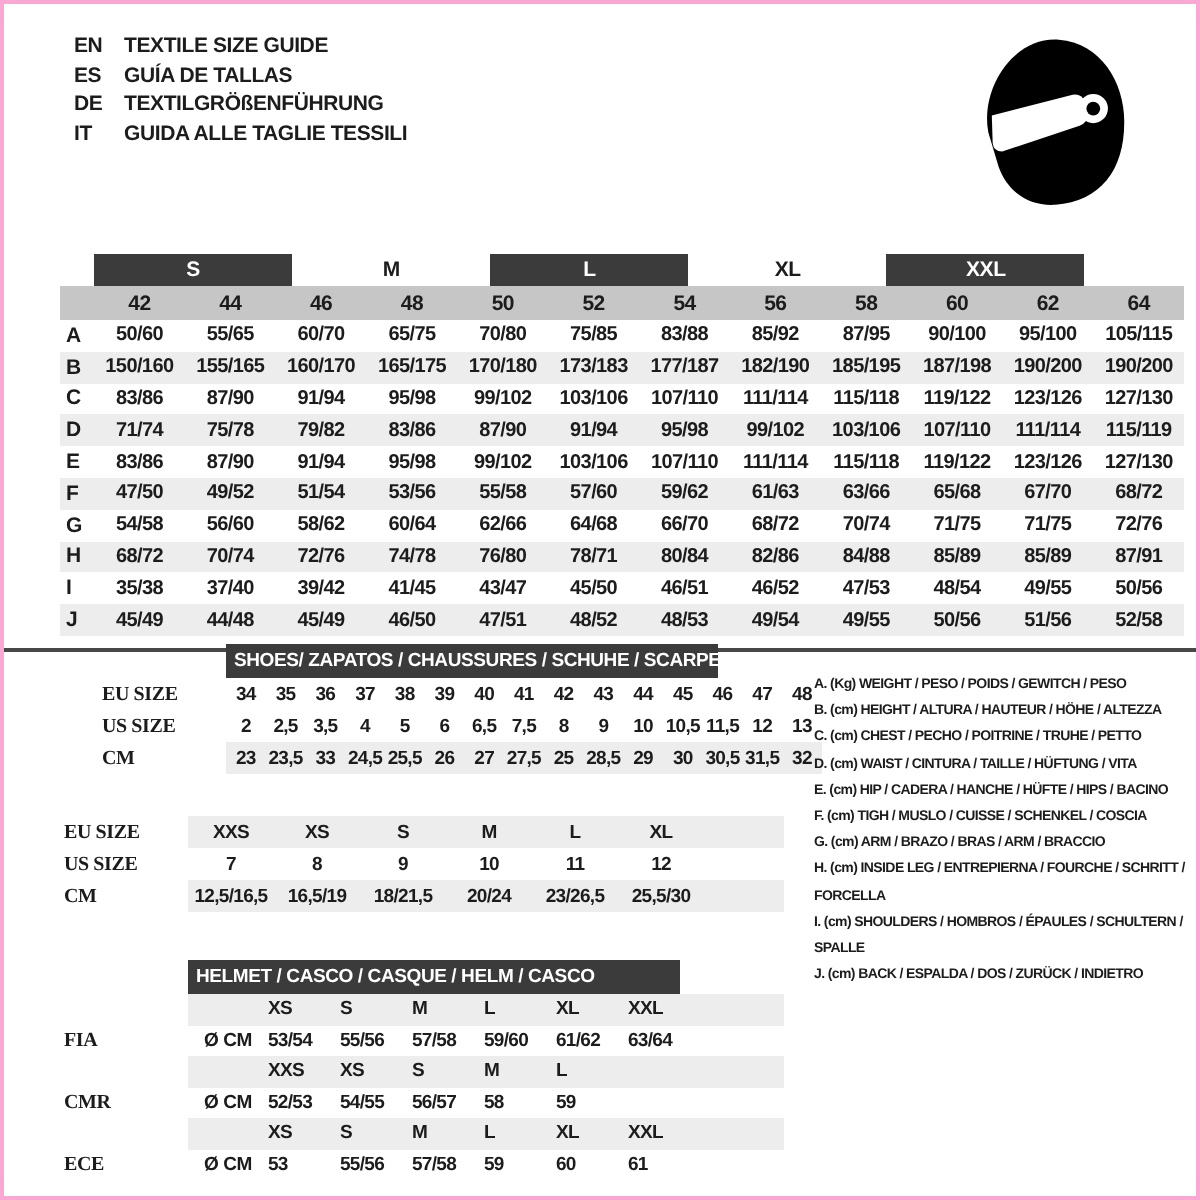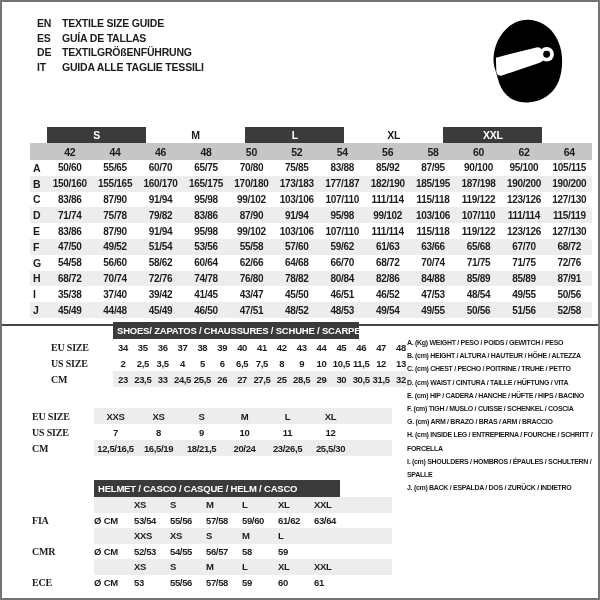--- a/index.html
+++ b/index.html
@@ -1,18 +1,18 @@
 <!DOCTYPE html>
 <html><head>
 <meta charset="utf-8">
 <style>
   *{margin:0;padding:0;box-sizing:border-box;}
   html,body{width:600px;height:600px;background:#fff;}
   body{font-family:"Liberation Sans",sans-serif;font-weight:bold;color:#1c1c1c;}
-  .page{position:absolute;left:0;top:0;width:600px;height:600px;background:#fff;border:2px solid #737373;overflow:hidden;padding-left:43px;}
+  .page{position:absolute;left:0;top:0;width:600px;height:600px;background:#fff;border:2px solid #f9a8d4;overflow:hidden;padding-left:43px;}
 
   
   .languages{position:absolute;left:35px;top:14px;}
   .lang-row{display:flex;font-size:10.5px;line-height:14.6px;letter-spacing:-0.2px;white-space:nowrap;}
   .lang-code{width:25px;}
 
   
   .helmet-icon{position:absolute;left:481px;top:14px;}
 
   
@@ -37,21 +37,21 @@
   .sub-band{margin-left:62px;width:246px;height:17px;background:#3b3b3b;color:#fff;
             font-size:9.5px;line-height:17px;padding-left:4px;letter-spacing:-0.2px;white-space:nowrap;}
   .sub-row{display:flex;height:16px;align-items:center;}
   .sub-label{flex:0 0 62px;font-size:10px;letter-spacing:-0.2px;font-family:Liberation Serif, serif;}
   .sub-cells{flex:1;display:flex;height:100%;align-items:center;}
   .sub-cells.shade{background:#ededed;}
   .sub-cell{flex:1;text-align:center;font-size:9.5px;letter-spacing:-0.35px;white-space:nowrap;}
   .sub-fill{flex:1;}
   #gloves-rows .sub-cell{flex:0 0 43px;}
   .helmet-row{height:15.5px;}
-  .h-unit{flex:0 0 40px;font-size:9.5px;letter-spacing:-0.2px;}
+  .h-unit{flex:0 0 40px;font-size:9.5px;letter-spacing:-0.2px;text-align:center;}
   .h-cell{flex:0 0 36px;font-size:9.5px;letter-spacing:-0.35px;text-align:left;white-space:nowrap;}
   #shoes-table{top:320px;margin-left:19px;}
   #gloves-table{top:406px;}
   #helmet-table{top:478px;}
 
   
   .legend{position:absolute;left:405px;top:334px;width:192px;}
   .legend-item{font-size:7px;line-height:13.2px;letter-spacing:-0.3px;}
 </style>
 </head>
@@ -217,21 +217,21 @@
         <div class="mt-cell">71/75</div>
         <div class="mt-cell">72/76</div>
       </div>
       <div class="mt-row shade">
         <div class="mt-label">H</div>
         <div class="mt-cell">68/72</div>
         <div class="mt-cell">70/74</div>
         <div class="mt-cell">72/76</div>
         <div class="mt-cell">74/78</div>
         <div class="mt-cell">76/80</div>
-        <div class="mt-cell">78/82</div>
+        <div class="mt-cell">78/71</div>
         <div class="mt-cell">80/84</div>
         <div class="mt-cell">82/86</div>
         <div class="mt-cell">84/88</div>
         <div class="mt-cell">85/89</div>
         <div class="mt-cell">85/89</div>
         <div class="mt-cell">87/91</div>
       </div>
       <div class="mt-row">
         <div class="mt-label">I</div>
         <div class="mt-cell">35/38</div>

